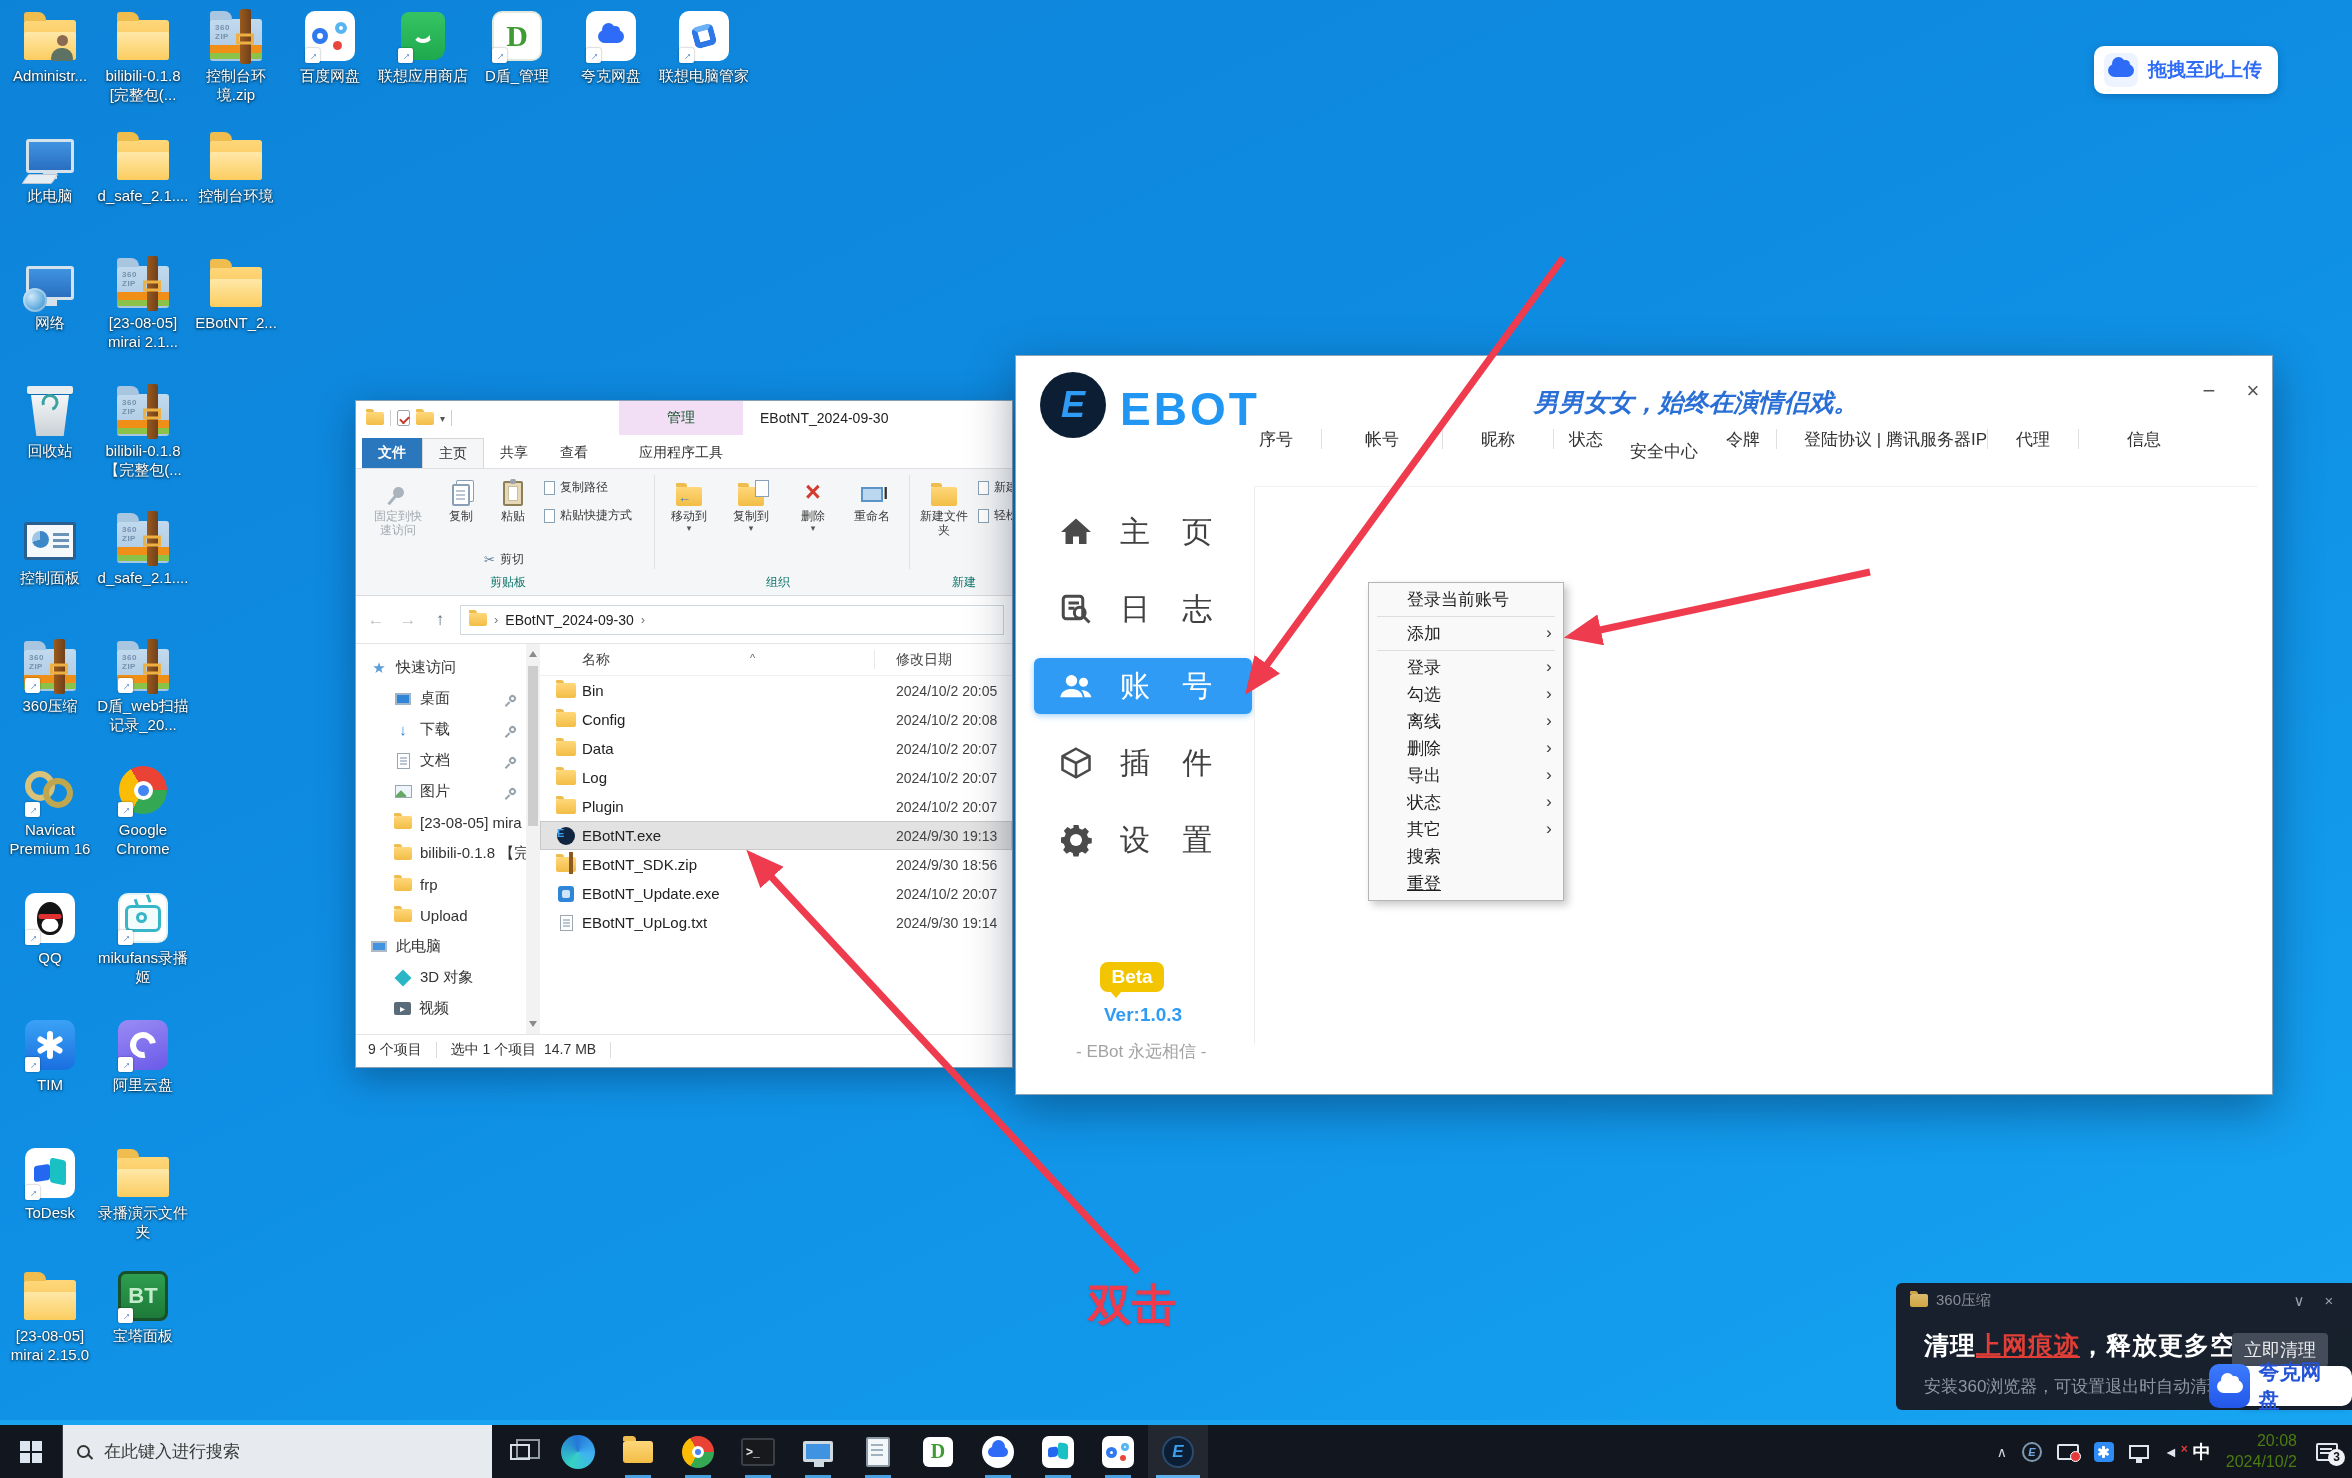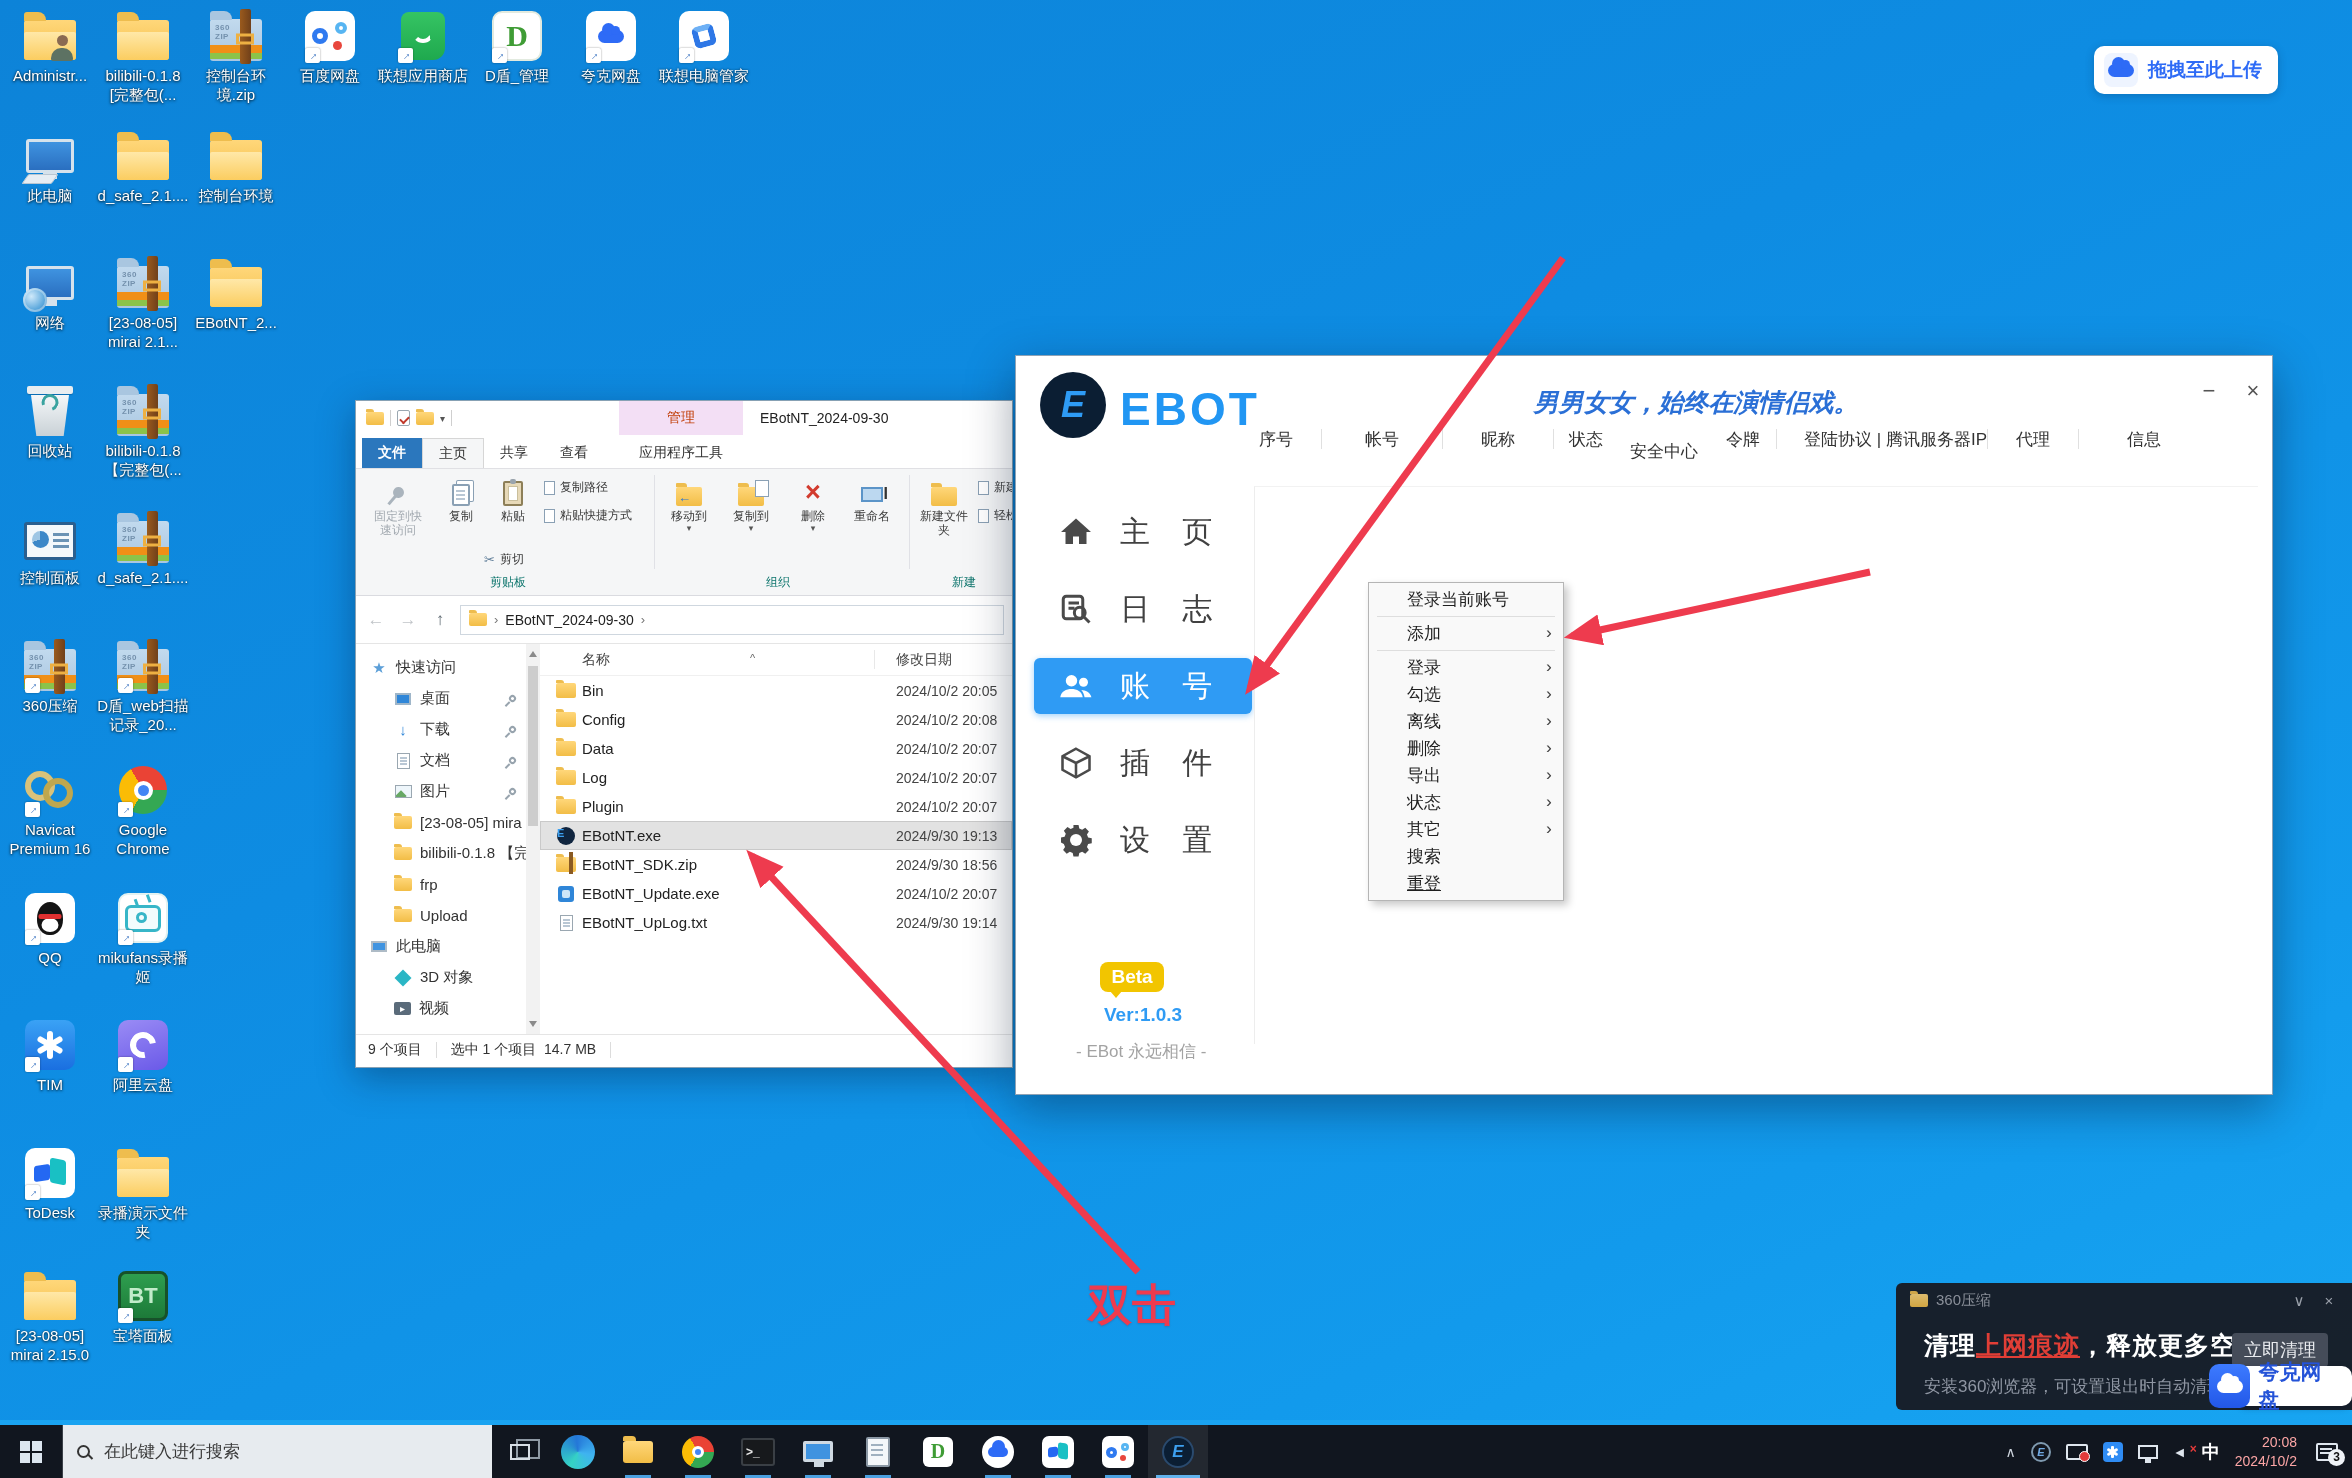--- a/index.html
+++ b/index.html
@@ -97,21 +97,21 @@
   .explorer{position:absolute;left:355px;top:400px;width:658px;height:668px;background:#fff;z-index:3;
     border:1px solid #87a1b4;box-shadow:0 10px 34px rgba(0,20,45,.35);font-size:13px;color:#333;}
   .ex-title{position:relative;height:34px;background:#fff;display:flex;align-items:center;}
   .qat{display:flex;align-items:center;gap:6px;padding-left:10px;}
   .qsep{width:1px;height:16px;background:#cfcfcf;}
   .mini-fl{width:18px;height:13px;background:linear-gradient(#ffd77a,#f2bd46);border-radius:2px;position:relative;display:inline-block;}
   .mini-fl::before{content:"";position:absolute;top:-3px;left:0;width:8px;height:3px;background:#eebd4e;border-radius:1px 3px 0 0;}
   .qdoc{width:13px;height:16px;background:#fff;border:1.5px solid #9aa7b1;border-radius:2px;position:relative;}
   .qdoc::after{content:"";position:absolute;left:2px;top:5px;width:7px;height:4px;border-left:2px solid #c0392b;border-bottom:2px solid #c0392b;transform:rotate(-45deg);}
   .qcaret{font-size:10px;color:#555;}
-  .ctxtab{position:absolute;left:263px;top:0;width:124px;height:34px;background:#f3dff5;color:#c2410c;
+  .ctxtab{position:absolute;left:263px;top:0;width:124px;height:34px;background:#f3dff5;color:#14532d;
     display:flex;align-items:center;justify-content:center;font-size:14px;}
   .ex-wtitle{position:absolute;left:404px;top:0;height:34px;display:flex;align-items:center;font-size:14px;color:#222;}
   .ex-tabs{height:34px;background:#fff;border-bottom:1px solid #e0e0e4;display:flex;align-items:flex-end;padding-left:6px;position:relative;}
   .extab{height:30px;display:flex;align-items:center;padding:0 16px;font-size:14px;color:#333;}
   .extab.file{background:#2b77bd;color:#fff;font-weight:700;margin-bottom:0;height:30px;}
   .extab.active{background:#f5f6f7;border:1px solid #d6d6d6;border-bottom:none;}
   .extab.ctxt{position:absolute;left:263px;width:124px;justify-content:center;padding:0;}
   .ex-ribbon{position:relative;height:127px;background:#f5f6f7;border-bottom:1px solid #dadbe0;overflow:hidden;}
   .rsep{position:absolute;top:6px;bottom:26px;width:1px;background:#e0e1e6;}
   .rbtn{position:absolute;top:7px;display:flex;flex-direction:column;align-items:center;gap:3px;width:60px;}
@@ -292,21 +292,21 @@
     display:flex;align-items:center;justify-content:center;font-style:italic;}
   .trec{width:22px;height:16px;border:2px solid #dfe6ee;border-radius:2px;position:relative;}
   .trec::after{content:"";position:absolute;right:-4px;bottom:-4px;width:9px;height:9px;border-radius:50%;background:#e23b3b;border:1px solid #fff;}
   .trtim{width:20px;height:20px;background:#2f8cf4;border-radius:4px;display:flex;align-items:center;justify-content:center;}
   .trtim .ast{width:3px;height:12px;border-radius:1px;}
   .trnet{width:20px;height:14px;border:2px solid #dfe6ee;position:relative;}
   .trnet::after{content:"";position:absolute;left:5px;bottom:-6px;width:6px;height:4px;background:#dfe6ee;}
   .trvol{position:relative;color:#dfe6ee;font-size:14px;}
   .trvol .mute{position:absolute;right:-10px;top:-2px;color:#e23b3b;font-size:12px;font-weight:800;}
   .trime{color:#fff;font-size:18px;font-weight:700;}
-  .clock{display:flex;flex-direction:column;align-items:flex-end;justify-content:center;color:#fca5a5;font-size:14px;line-height:1.3;}
+  .clock{display:flex;flex-direction:column;align-items:flex-end;justify-content:center;color:#4d7c0f;font-size:16px;line-height:1.3;}
   .notif{position:relative;width:22px;height:18px;border:2px solid #dfe6ee;border-radius:2px;margin-left:4px;}
   .notif::before{content:"";position:absolute;left:2px;top:3px;width:12px;height:2px;background:#dfe6ee;box-shadow:0 4px 0 #dfe6ee;}
   .badge{position:absolute;right:-9px;bottom:-7px;width:17px;height:17px;border-radius:50%;background:#eef2f6;color:#111;
     font-size:12px;font-weight:700;display:flex;align-items:center;justify-content:center;}
 </style>
 </head>
 <body>
 
 <div id="stage">
 

